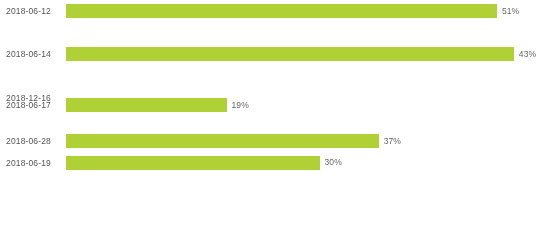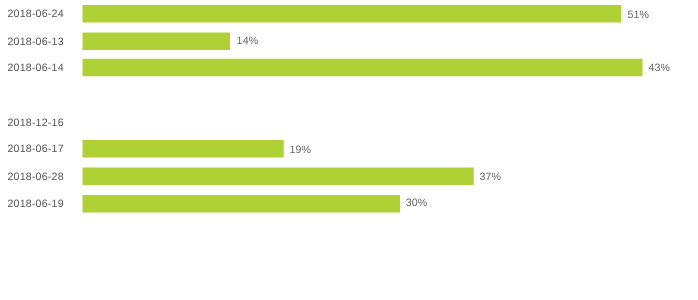--- a/index.html
+++ b/index.html
@@ -66,44 +66,37 @@
     line-height: 1;
     letter-spacing: 0.1px;
   }
 </style>
 </head>
 <body>
 
 <div id="chart-root">
   <div class="plot" id="plot-area">
       <div class="bar-row" style="top: 0px;">
-        <span class="cat-label">2018-06-24</span>
+        <span class="cat-label">2018-06-12</span>
         <div class="bar-track">
           <div class="bar-fill" style="width: 430.95px; background: rgb(175, 209, 54);"></div>
           <span class="value-label">51%</span>
-        </div>
-      </div>
-      <div class="bar-row" style="top: 21.7px;">
-        <span class="cat-label">2018-06-13</span>
-        <div class="bar-track">
-          <div class="bar-fill" style="width: 118.3px; background: rgb(175, 209, 54);"></div>
-          <span class="value-label">14%</span>
         </div>
       </div>
       <div class="bar-row" style="top: 43.4px;">
         <span class="cat-label">2018-06-14</span>
         <div class="bar-track">
           <div class="bar-fill" style="width: 447.85px; background: rgb(175, 209, 54);"></div>
           <span class="value-label">43%</span>
         </div>
       </div>
       <div class="bar-row" style="top: 86.8px;">
         <span class="cat-label">2018-12-16</span>
       </div>
-      <div class="bar-row" style="top: 108px;">
+      <div class="bar-row" style="top: 94px;">
         <span class="cat-label">2018-06-17</span>
         <div class="bar-track">
           <div class="bar-fill" style="width: 160.55px; background: rgb(175, 209, 54);"></div>
           <span class="value-label">19%</span>
         </div>
       </div>
       <div class="bar-row" style="top: 130.2px;">
         <span class="cat-label">2018-06-28</span>
         <div class="bar-track">
           <div class="bar-fill" style="width: 312.65px; background: rgb(175, 209, 54);"></div>

